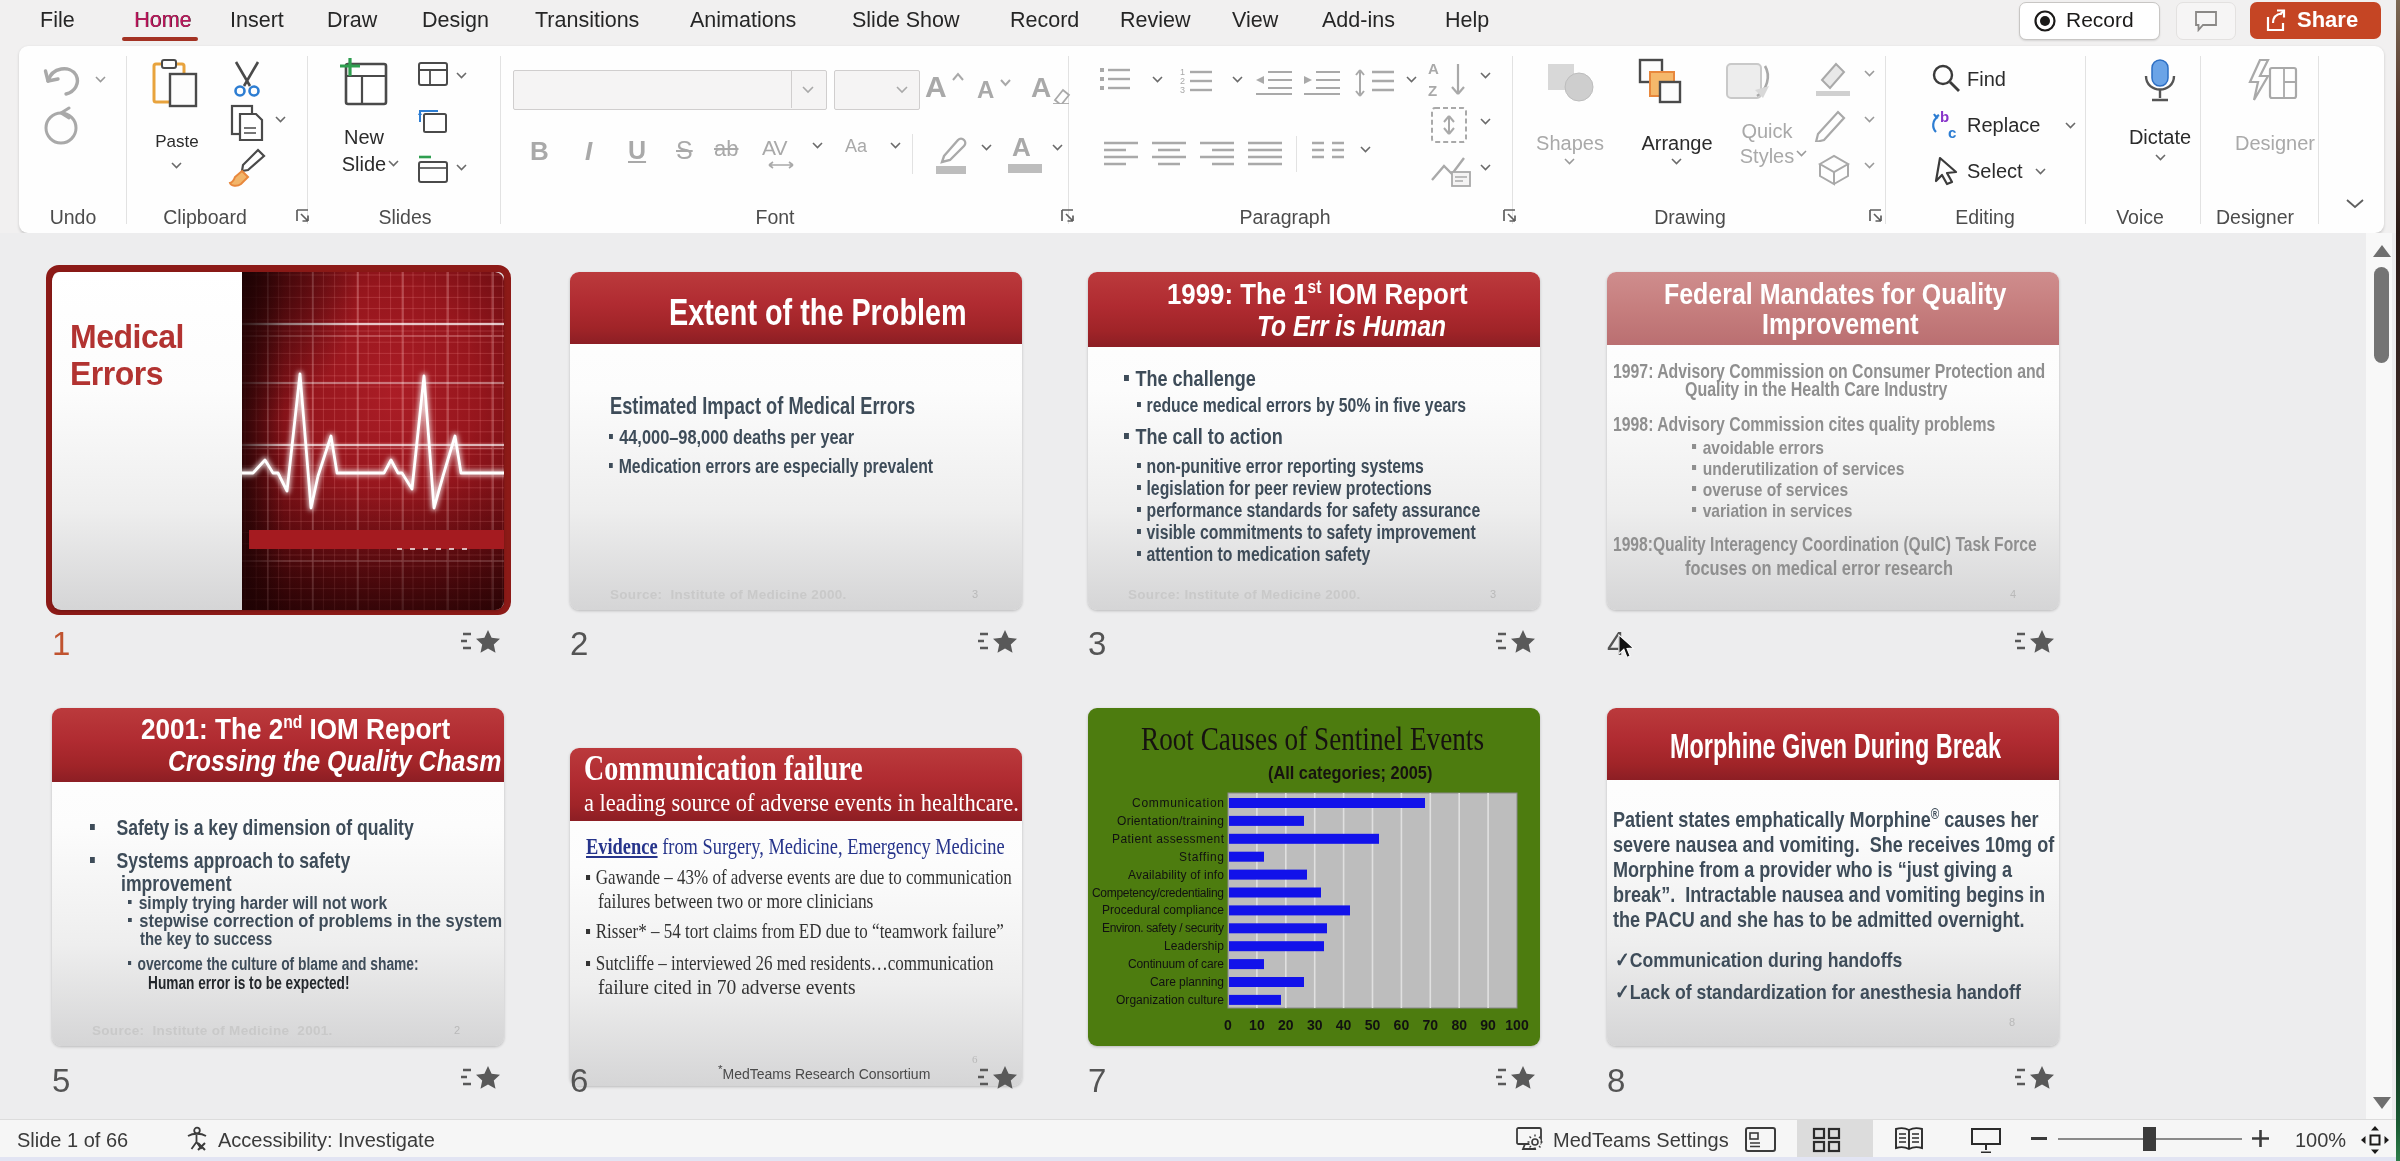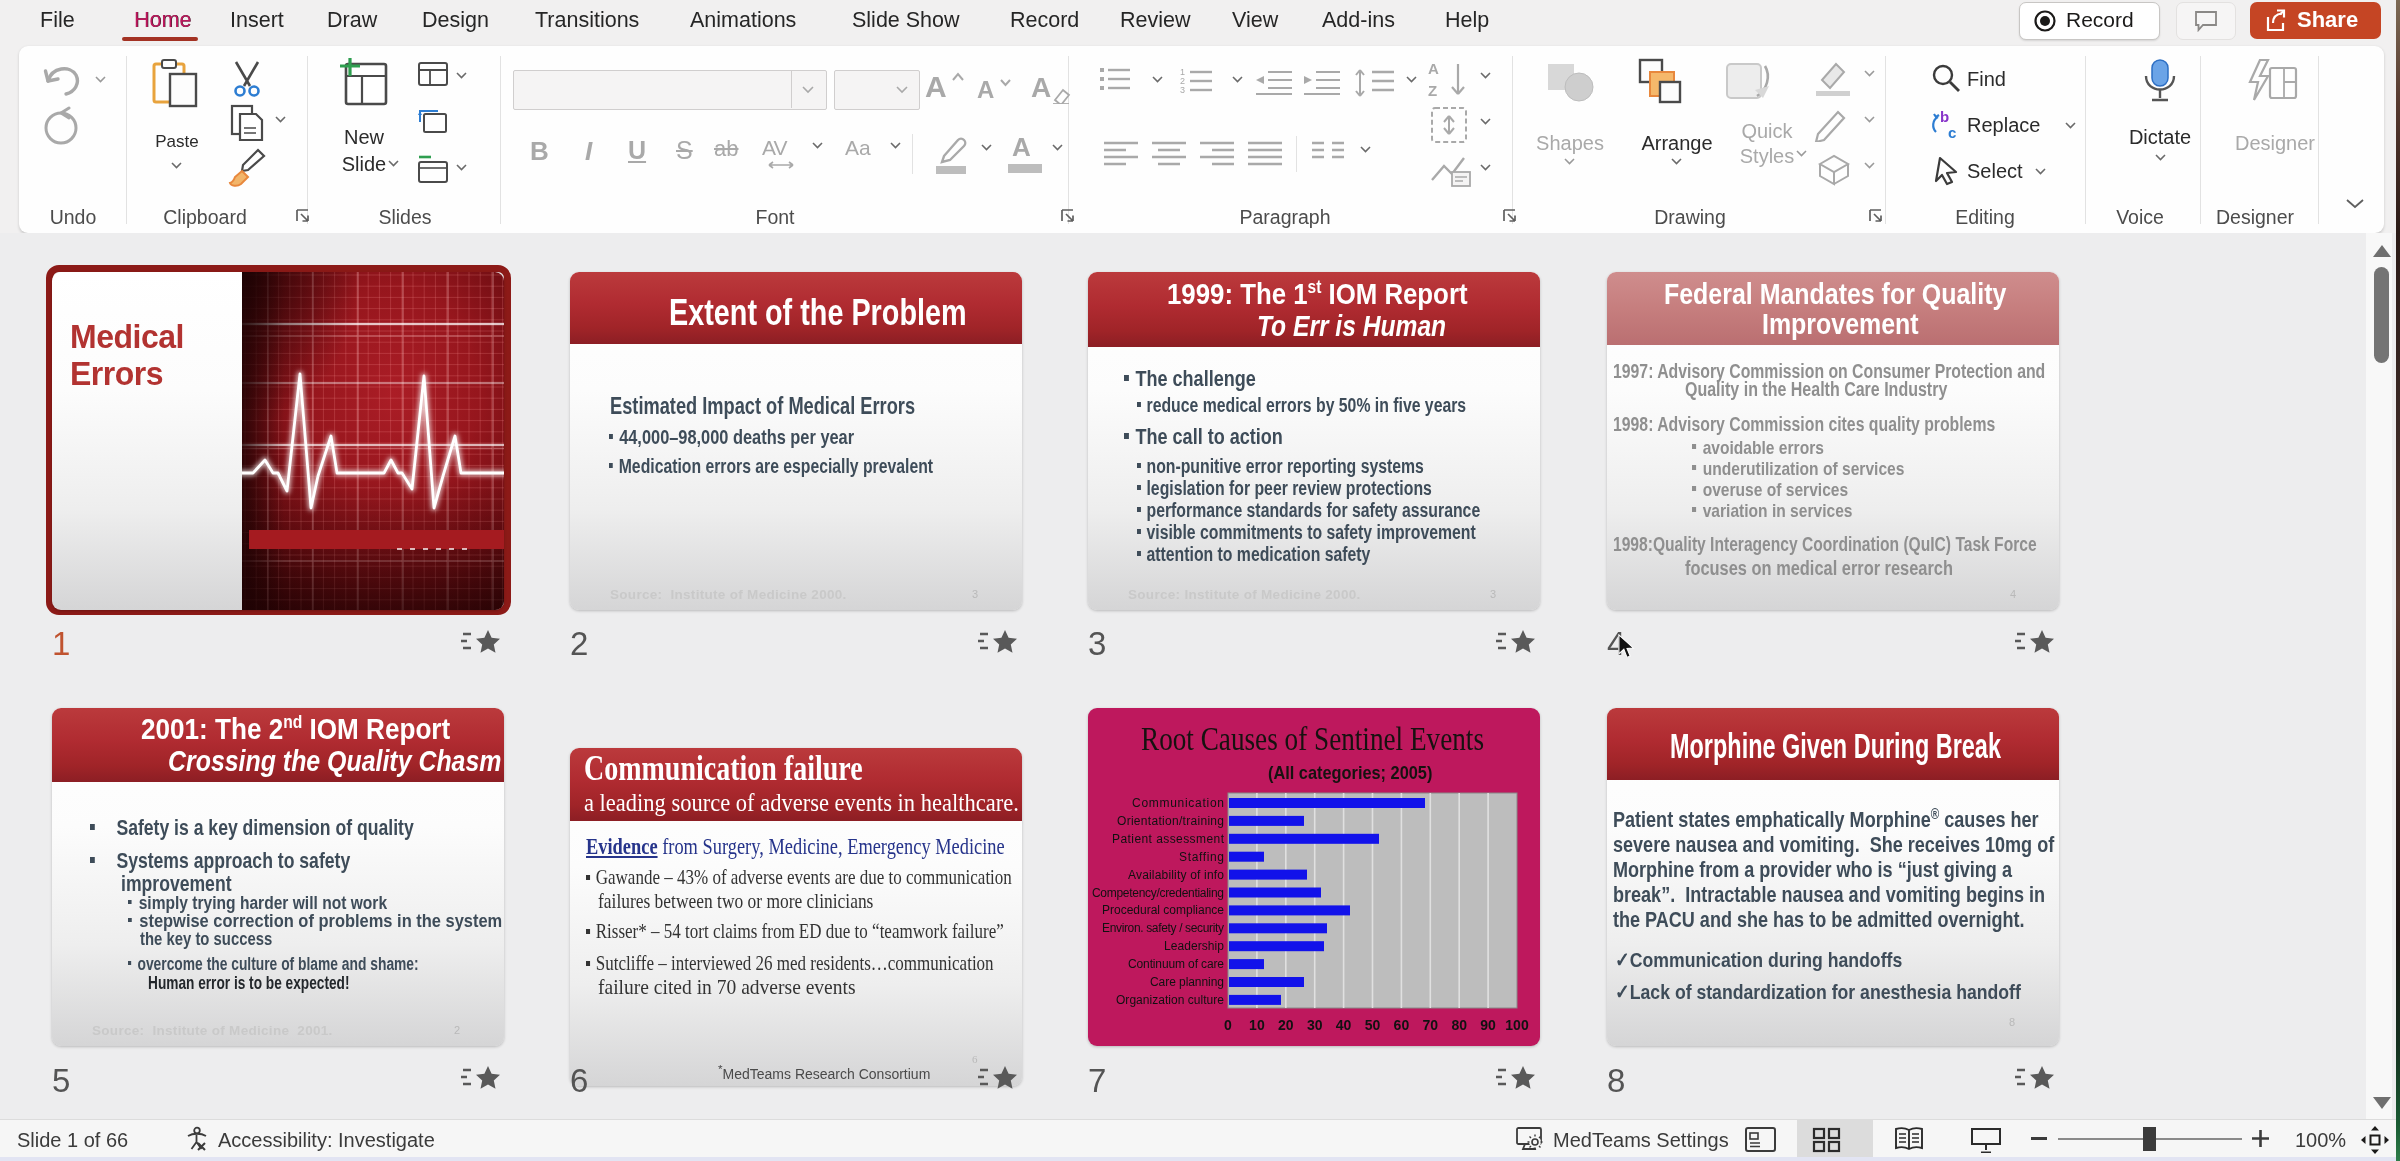--- a/index.html
+++ b/index.html
@@ -195,21 +195,21 @@
 <div style="position:absolute;left:609px;top:90px;font-size:25px;font-weight:bold;color:#a9a9a9;text-decoration:underline;">U</div>
 <div style="position:absolute;left:657px;top:90px;font-size:25px;font-weight:bold;color:#a9a9a9;text-decoration:line-through;font-weight:normal;">S</div>
 <div style="position:absolute;left:695px;top:90px;font-size:22px;font-weight:bold;color:#a9a9a9;text-decoration:line-through;font-weight:normal;">ab</div>
 <div style="position:absolute;left:743px;top:90px;font-size:21px;font-weight:bold;color:#a9a9a9;letter-spacing:-1px;font-weight:normal;">AV</div>
 <svg style="position:absolute;left:745px;top:114px" width="34" height="10" viewBox="0 0 34 10">
         <path d="M5 5 h24 M5 5 l4-3 M5 5 l4 3 M29 5 l-4-3 M29 5 l-4 3" stroke="#a9a9a9" stroke-width="1.6" fill="none"></path>
       </svg>
 <svg style="position:absolute;left:793px;top:96px" width="11" height="8" viewBox="0 0 11 8">
         <path d="M1 1 L5.5 5.5 L10 1" fill="none" stroke="#6a6a6a" stroke-width="1.6"></path>
       </svg>
-<div style="position:absolute;left:826px;top:90px;font-size:21px;font-weight:bold;color:#a9a9a9;font-weight:normal;">Aa</div>
+<div style="position:absolute;left:826px;top:90px;font-size:18px;font-weight:bold;color:#a9a9a9;font-weight:normal;">Aa</div>
 <svg style="position:absolute;left:871px;top:96px" width="11" height="8" viewBox="0 0 11 8">
         <path d="M1 1 L5.5 5.5 L10 1" fill="none" stroke="#6a6a6a" stroke-width="1.6"></path>
       </svg>
 <div style="position:absolute;left:893px;top:88px;width:1px;height:40px;background:#e2e2e2;"></div>
 <svg style="position:absolute;left:913px;top:88px" width="40" height="40" viewBox="0 0 40 40">
         <path d="M12 22 L26 6 a4 4 0 0 1 6 6 L18 26 l-8 2 z" fill="none" stroke="#a9a9a9" stroke-width="2.4"></path>
         <rect x="4" y="32" width="30" height="8" fill="#bdbdbd"></rect>
       </svg>
 <svg style="position:absolute;left:962px;top:98px" width="11" height="8" viewBox="0 0 11 8">
         <path d="M1 1 L5.5 5.5 L10 1" fill="none" stroke="#6a6a6a" stroke-width="1.6"></path>
@@ -515,21 +515,21 @@
   <div class="ab" style="left:14px;top:41px;font-size:25px;color:#fff;transform:scaleX(.90);transform-origin:0 0;">a leading source of adverse events in healthcare.</div>
   <div class="ab" style="left:16px;top:86px;font-size:23px;color:#26348b;transform:scaleX(.80);transform-origin:0 0;"><b><u>Evidence</u></b> from Surgery, Medicine, Emergency Medicine</div>
   <div class="ab" style="left:16px;top:117px;font-size:21px;color:#333;transform:scaleX(.81);transform-origin:0 0;"><span class="sq" style="width:5px;height:5px;background:#333;margin:-4px 7px 0 0;"></span>Gawande – 43% of adverse events are due to communication</div>
   <div class="ab" style="left:28px;top:141px;font-size:21px;color:#333;transform:scaleX(.83);transform-origin:0 0;">failures between two or more clinicians</div>
   <div class="ab" style="left:16px;top:171px;font-size:21px;color:#333;transform:scaleX(.81);transform-origin:0 0;"><span class="sq" style="width:5px;height:5px;background:#333;margin:-4px 7px 0 0;"></span>Risser* – 54 tort claims from ED due to “teamwork failure”</div>
   <div class="ab" style="left:16px;top:203px;font-size:21px;color:#333;transform:scaleX(.81);transform-origin:0 0;"><span class="sq" style="width:5px;height:5px;background:#333;margin:-4px 7px 0 0;"></span>Sutcliffe – interviewed 26 med residents…communication</div>
   <div class="ab" style="left:28px;top:227px;font-size:21px;color:#333;transform:scaleX(.93);transform-origin:0 0;">failure cited in 70 adverse events</div>
   <div class="ab" style="left:148px;top:314px;font-size:14px;color:#4a4a4a;font-family:'Liberation Sans',sans-serif;"><sup>*</sup>MedTeams Research Consortium</div>
   <div class="pgn" style="left:402px;top:305px;">6</div>
 </div>
-<div class="card" id="card7" style="left:1088px;top:708px;background:#be185d;">
+<div class="card" id="card7" style="left:1088px;top:708px;background:#4d7c0f;">
   <div class="ab" style="left:53px;top:12px;font-family:'Liberation Serif',serif;font-size:34px;color:#161210;transform:scaleX(.80);transform-origin:0 0;">Root Causes of Sentinel Events</div>
   <div class="ab" style="left:180px;top:54px;font-size:19px;font-weight:bold;color:#161210;transform:scaleX(.86);transform-origin:0 0;">(All categories; 2005)</div>
   <svg style="position:absolute;left:0;top:0;" width="452" height="338" viewBox="0 0 452 338">
     <rect x="140" y="85" width="289" height="215" fill="#bdbdbd" stroke="#888" stroke-width="1"></rect>
     <g stroke="#e0e0e0" stroke-width="1.6">
       <path d="M168.9 85V300M197.8 85V300M226.7 85V300M255.6 85V300M284.5 85V300M313.4 85V300M342.3 85V300M371.2 85V300M400.1 85V300"></path>
     </g>
     <g fill="#1212ea">
       <rect x="141" y="90" width="196" height="10"></rect>
       <rect x="141" y="107.9" width="75" height="10"></rect>

